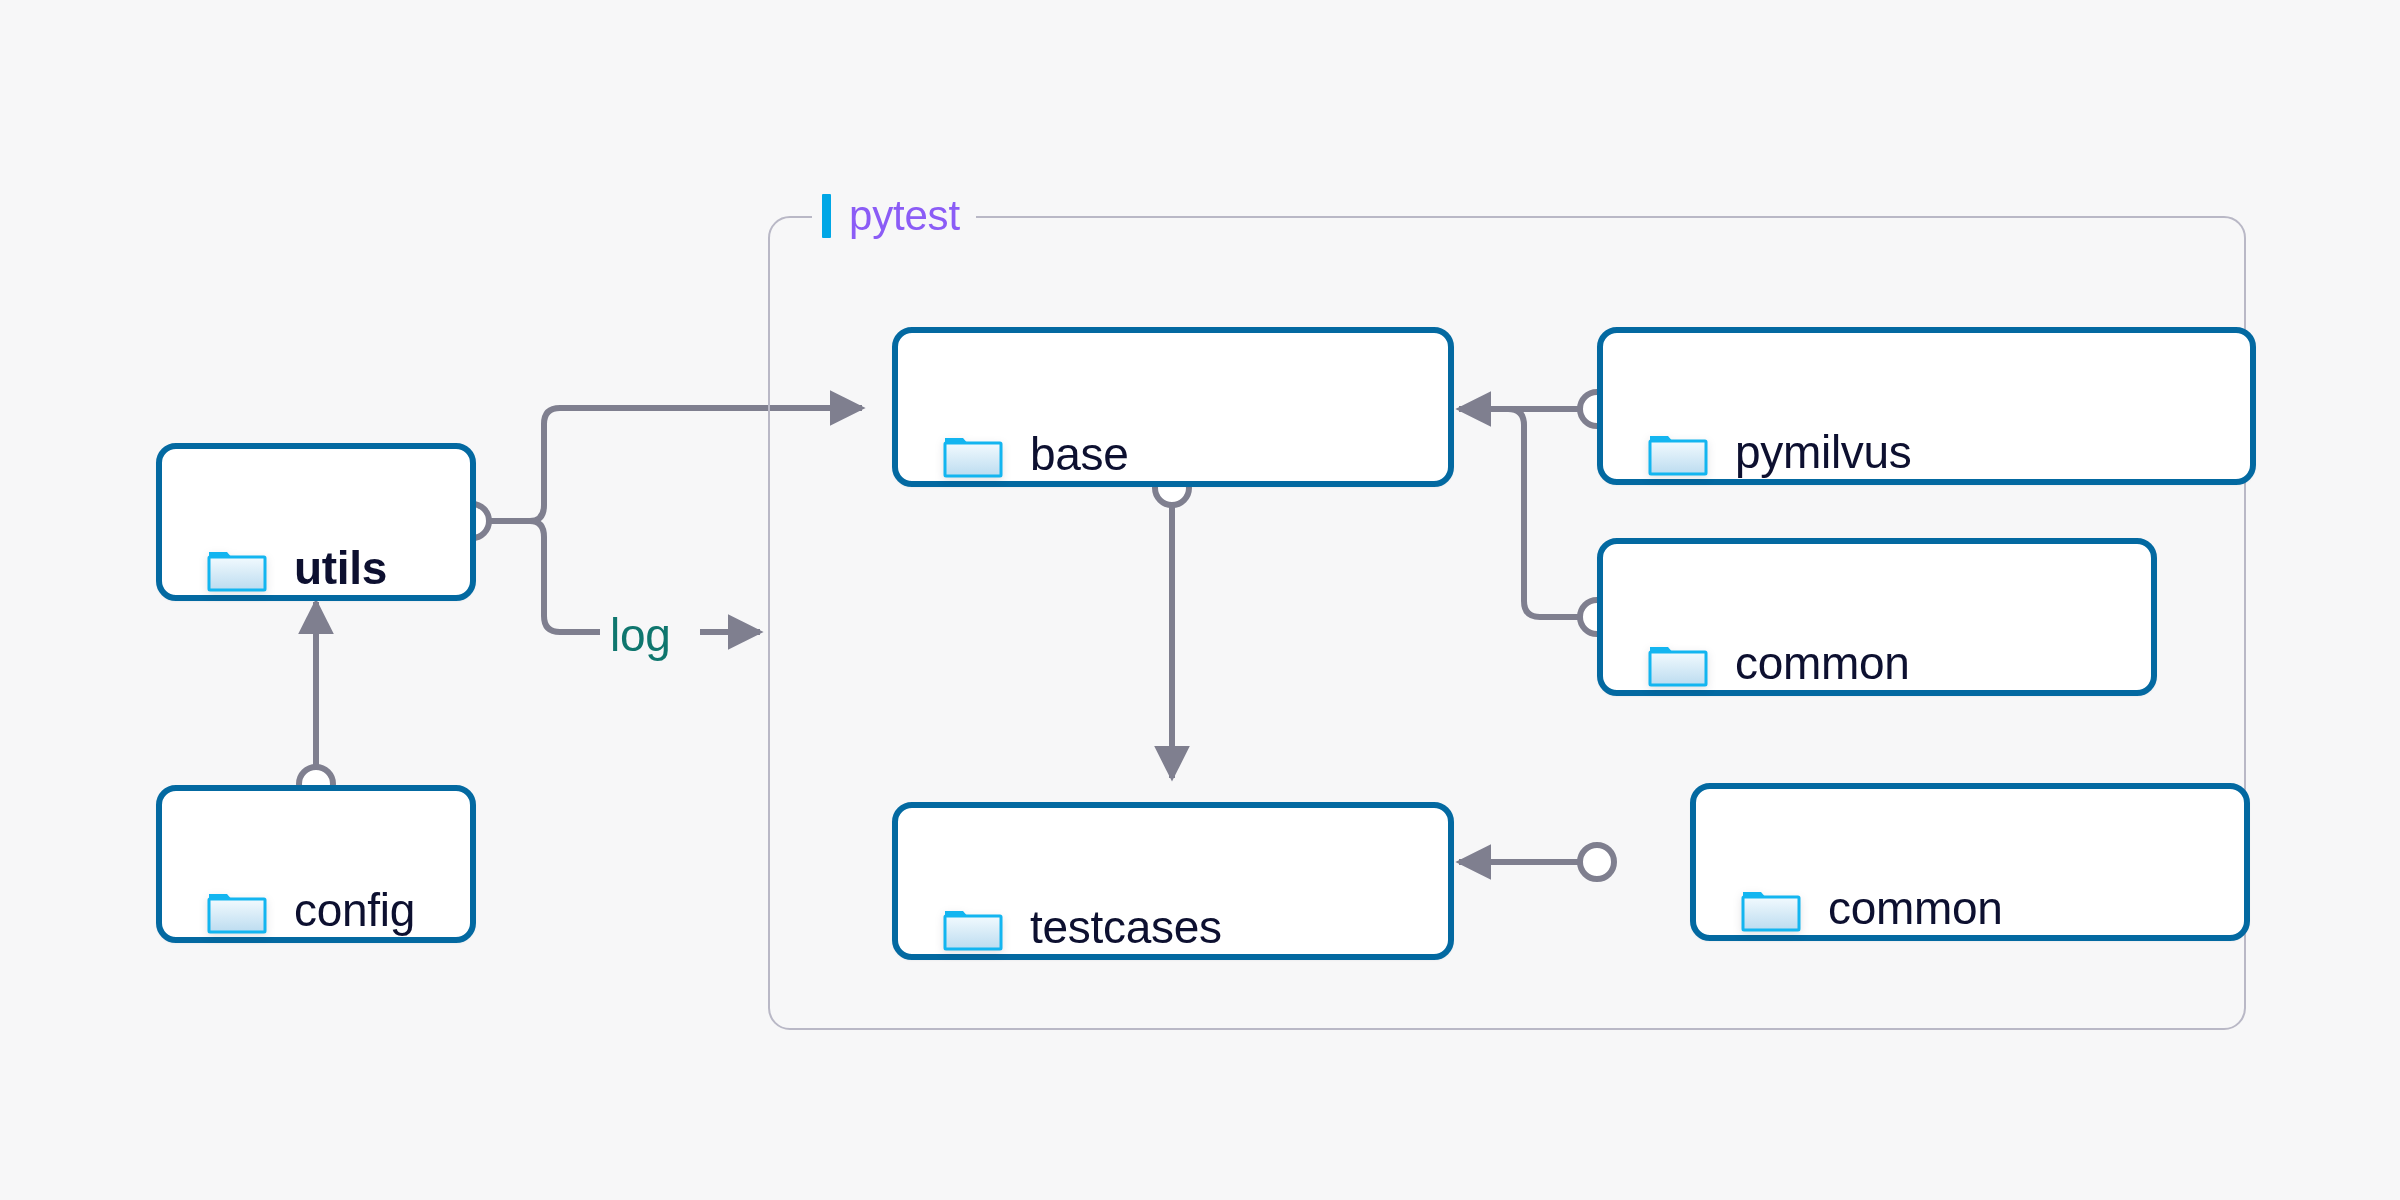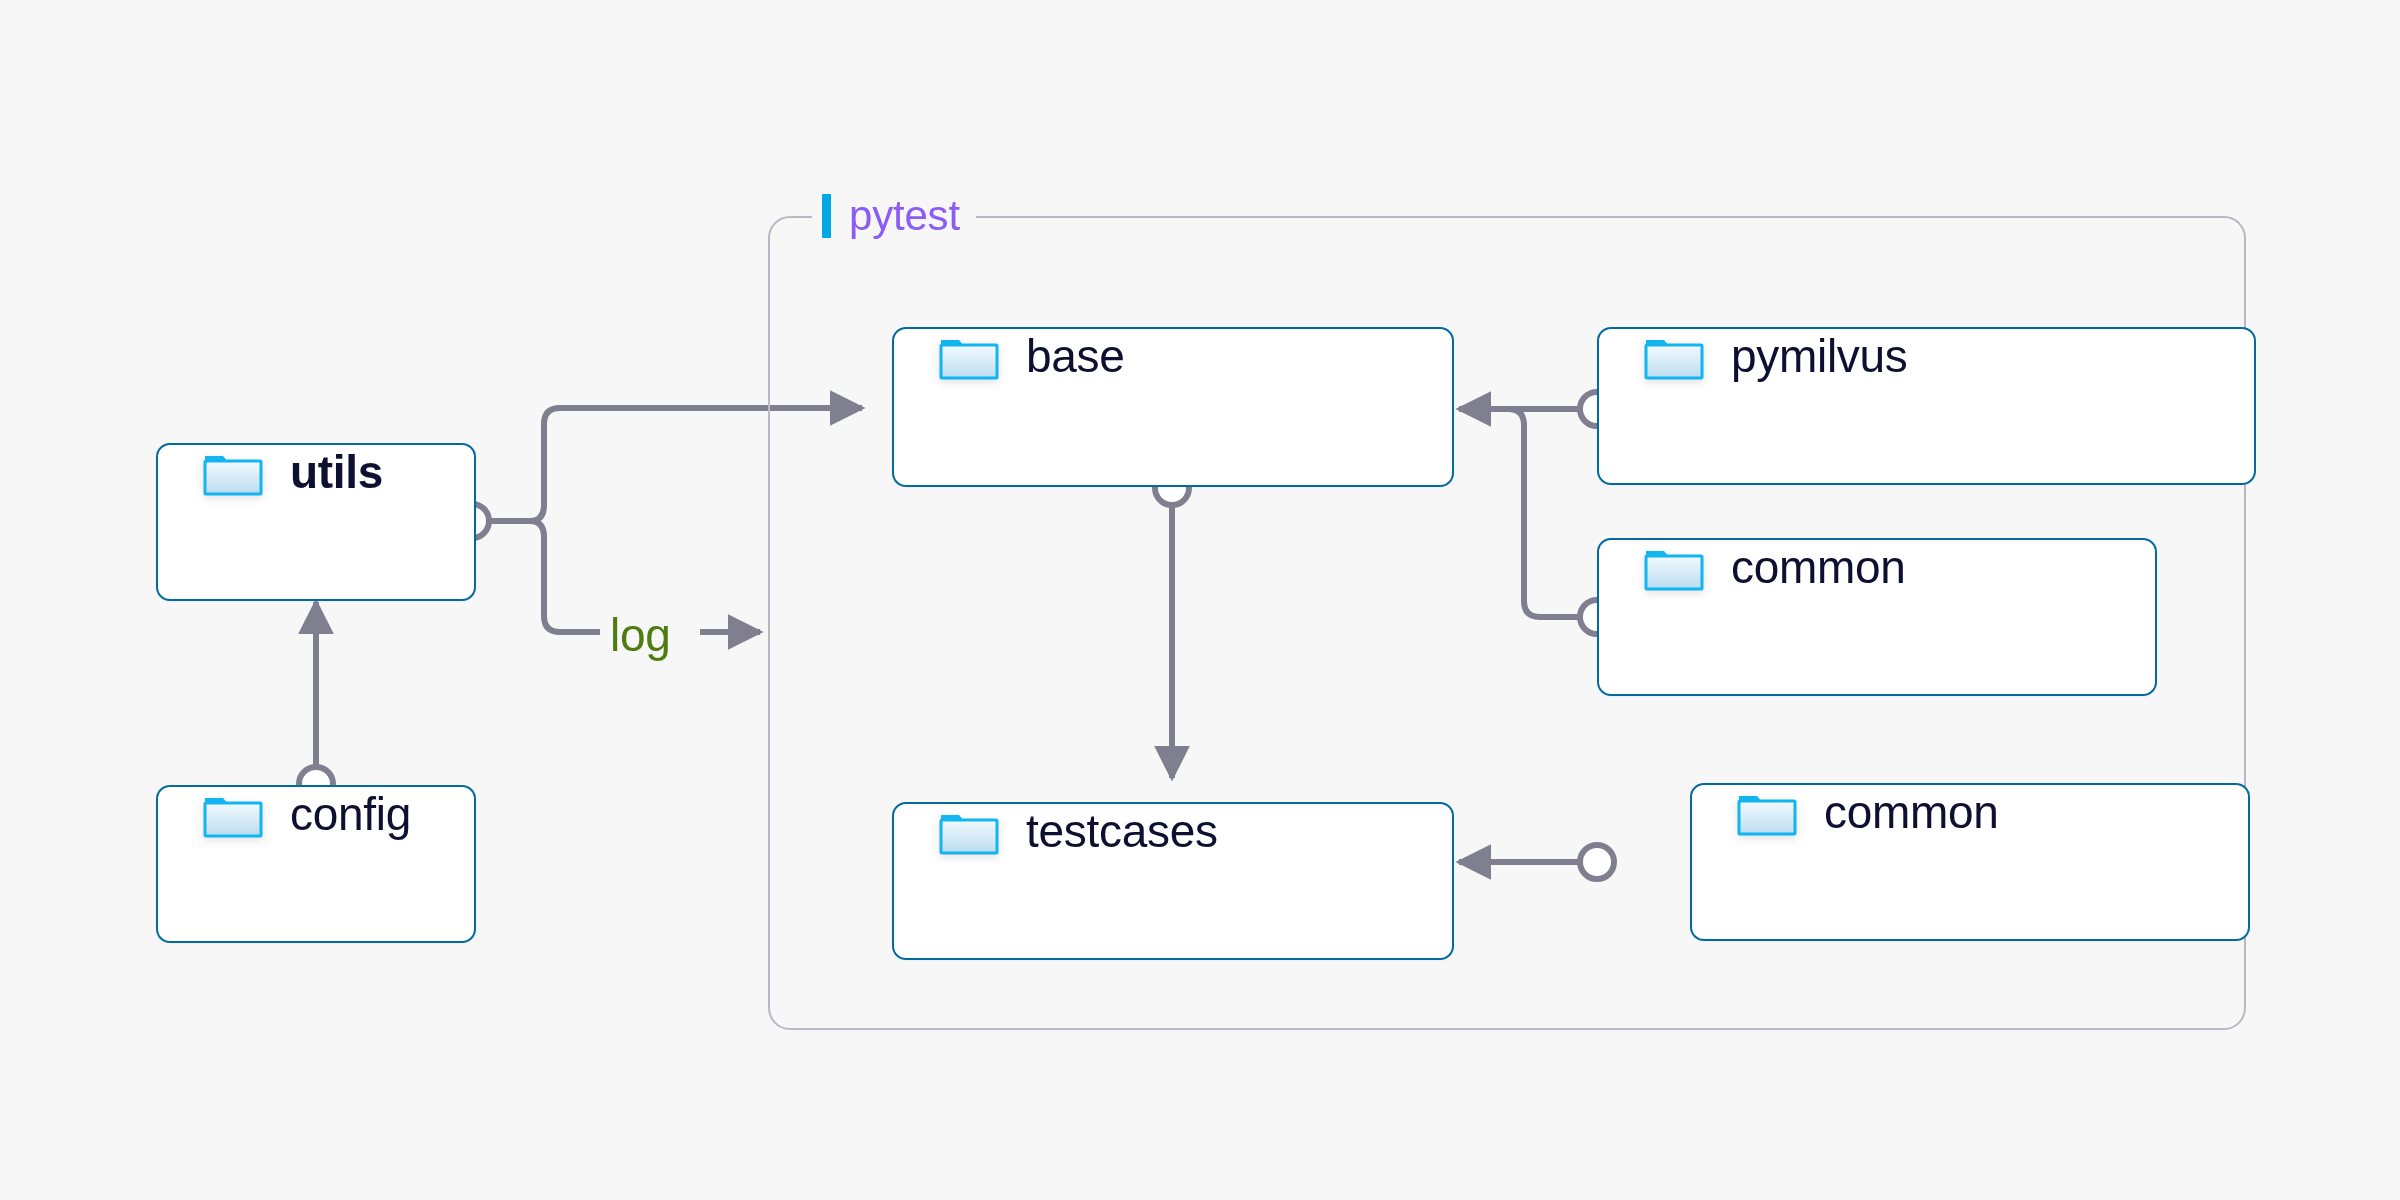--- a/index.html
+++ b/index.html
@@ -55,24 +55,24 @@
     color: #8b5cf6;
     letter-spacing: -0.2px;
     white-space: nowrap;
   }
 
   
   .node {
     position: absolute;
     box-sizing: border-box;
     background: #ffffff;
-    border: 2px solid #0369a1;
-    border-radius: 14px;
+    border: 6px solid #0369a1;
+    border-radius: 20px;
     display: flex;
-    align-items: flex-start;
+    align-items: flex-end;
     box-shadow: 0 1px 2px rgba(20,21,39,0.04);
   }
   .node-inner {
     display: flex;
     align-items: center;
     gap: 26px;
     padding-left: 44px;
   }
   .folder-icon {
     width: 62px;
@@ -85,21 +85,21 @@
     font-size: 46px;
     color: #0d1030;
     letter-spacing: -0.3px;
     white-space: nowrap;
   }
 
   
   .edge-label {
     position: absolute;
     font-size: 46px;
-    color: #4d7c0f;
+    color: #0f766e;
     letter-spacing: -0.3px;
     white-space: nowrap;
     background: #f7f7f8;
     padding: 0 8px;
   }
 </style>
 </head>
 <body>
 
 <div id="canvas">

